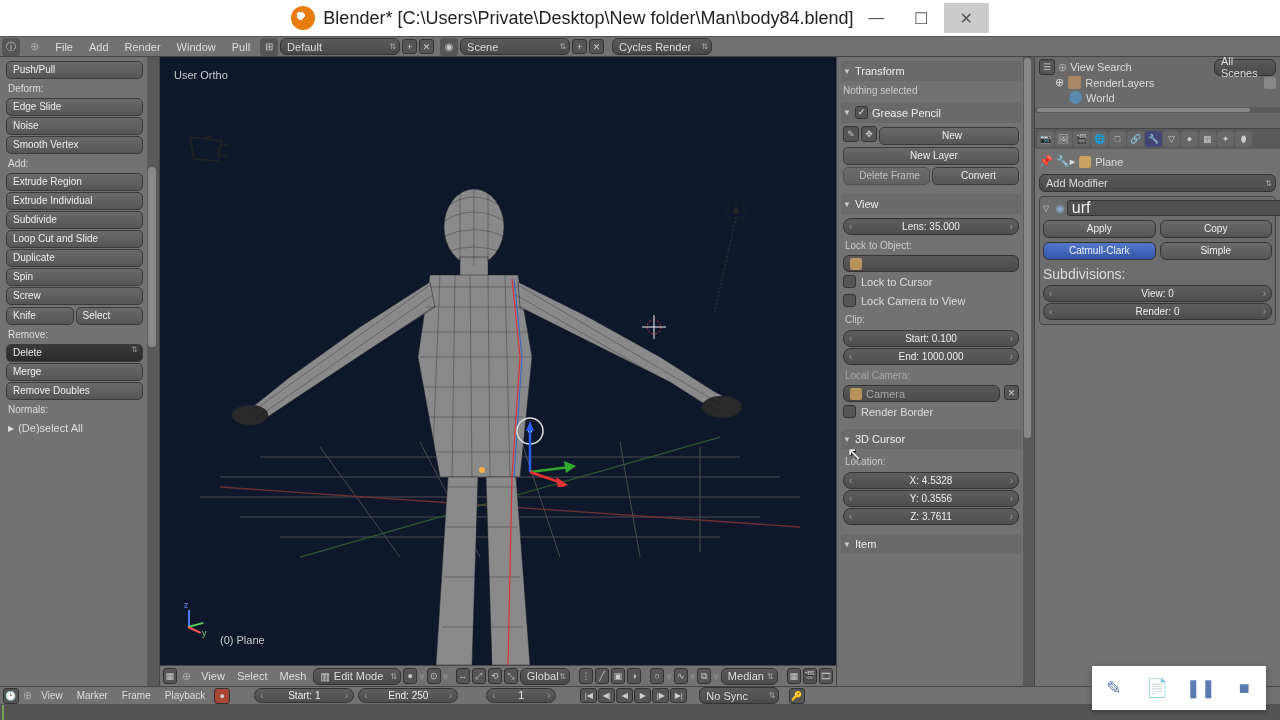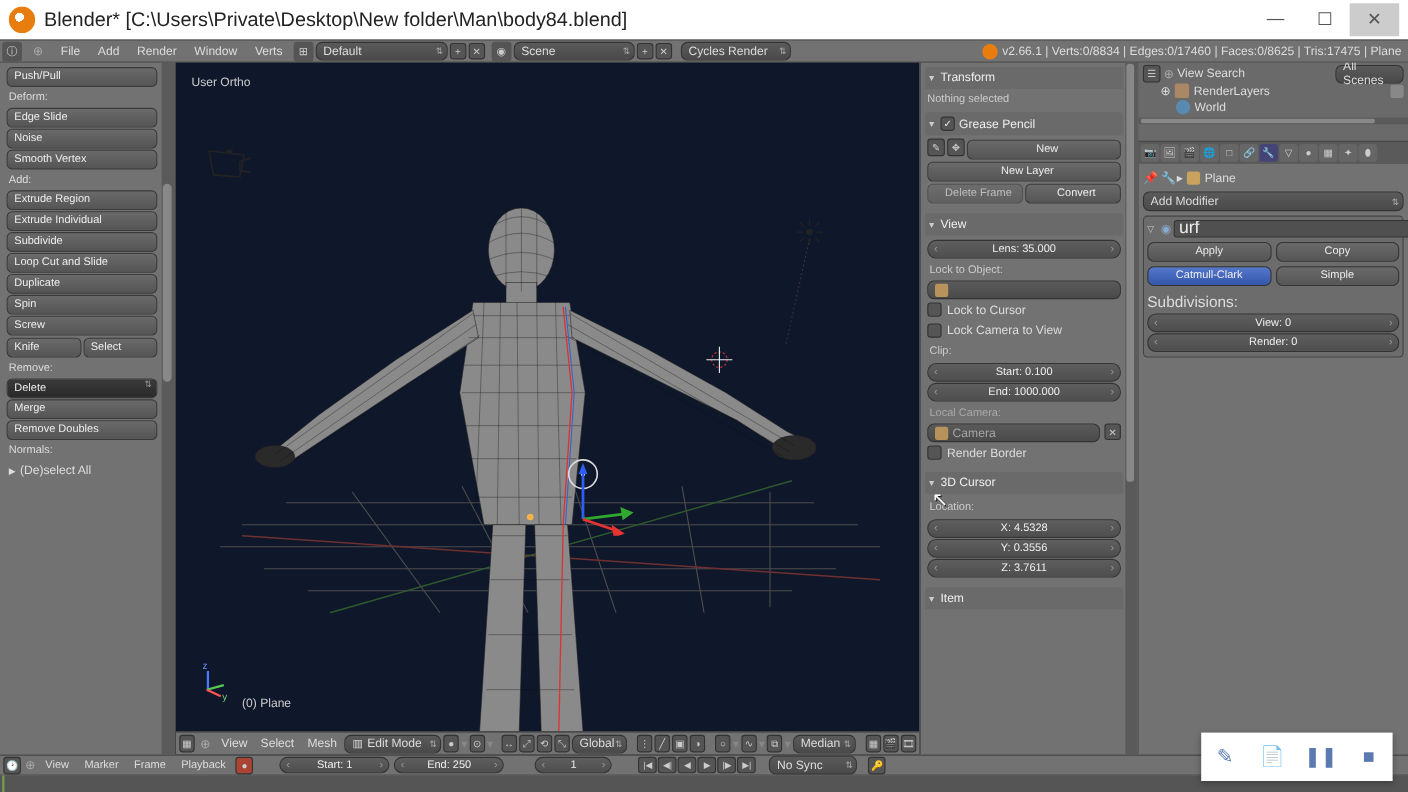--- a/index.html
+++ b/index.html
@@ -1,19 +1,19 @@
 <!DOCTYPE html>
 <html><head>
 <meta charset="utf-8">
 <style>
 * { box-sizing: border-box; margin: 0; padding: 0; font-family: Arial, sans-serif; font-size: 11px; user-select: none; }
 body { width: 1280px; height: 720px; background: #727272; overflow: hidden; position: relative; }
 
 
-.titlebar { height: 36px; background: #fff; display: flex; align-items: center; padding: 0 8px; justify-content: space-between; }
+.titlebar { height: 36px; background: #fff; display: flex; align-items: center; padding: 0 8px; justify-content: center; }
 .titlebar-left { display: flex; align-items: center; gap: 8px; }
 .blender-logo { width: 24px; height: 24px; background: radial-gradient(circle at 40% 40%, #fff 0 20%, #e87d0d 20% 55%, transparent 55%), #e87d0d; border-radius: 50%; position: relative; }
 .titlebar-title { font-size: 18px; color: #222; }
 .win-buttons { display: flex; gap: 0; }
 .win-btn { width: 45px; height: 30px; display: flex; align-items: center; justify-content: center; font-size: 16px; color: #555; }
 .win-btn.close { background: #ccc; }
 
 
 .menubar { height: 21px; background: #727272; display: flex; align-items: center; border-top: 1px solid #555; border-bottom: 1px solid #444; }
 .menubar .icon-btn { width: 18px; height: 18px; background: #555; border-radius: 3px; margin: 0 2px; display: flex; align-items: center; justify-content: center; color: #ccc; font-size: 10px; }
@@ -122,43 +122,39 @@
   </div>
 </div>
 
 <div class="menubar">
   <div class="icon-btn">ⓘ</div>
   <span class="menu-item" style="color:#aaa">⊕</span>
   <span class="menu-item">File</span>
   <span class="menu-item">Add</span>
   <span class="menu-item">Render</span>
   <span class="menu-item">Window</span>
-  <span class="menu-item">Verts</span>
+  <span class="menu-item">Pull</span>
   <div class="icon-btn">⊞</div>
   <div class="dropdown-field" style="width:120px">
       <span>Default</span>
       <span class="arrows">⇅</span>
     </div>
   <div class="small-x">+</div>
   <div class="small-x">✕</div>
   <div class="icon-btn" style="margin-left:6px">◉</div>
   <div class="dropdown-field" style="width:110px">
       <span>Scene</span>
       <span class="arrows">⇅</span>
     </div>
   <div class="small-x">+</div>
   <div class="small-x">✕</div>
   <div class="dropdown-field" style="width:100px;margin-left:8px">
       <span>Cycles Render</span>
       <span class="arrows">⇅</span>
     </div>
-  <div class="stats">
-    <div class="blender-mini"></div>
-    <span>v2.66.1 | Verts:0/8834 | Edges:0/17460 | Faces:0/8625 | Tris:17475 | Plane</span>
-  </div>
 </div>
 
 <div class="main">
 
   <div class="left-panel">
     <div class="left-content">
       <div class="tool-btn">Push/Pull</div>
       <div class="section-label">Deform:</div>
       <div class="tool-btn">Edge Slide</div>
       <div class="tool-btn">Noise</div>

